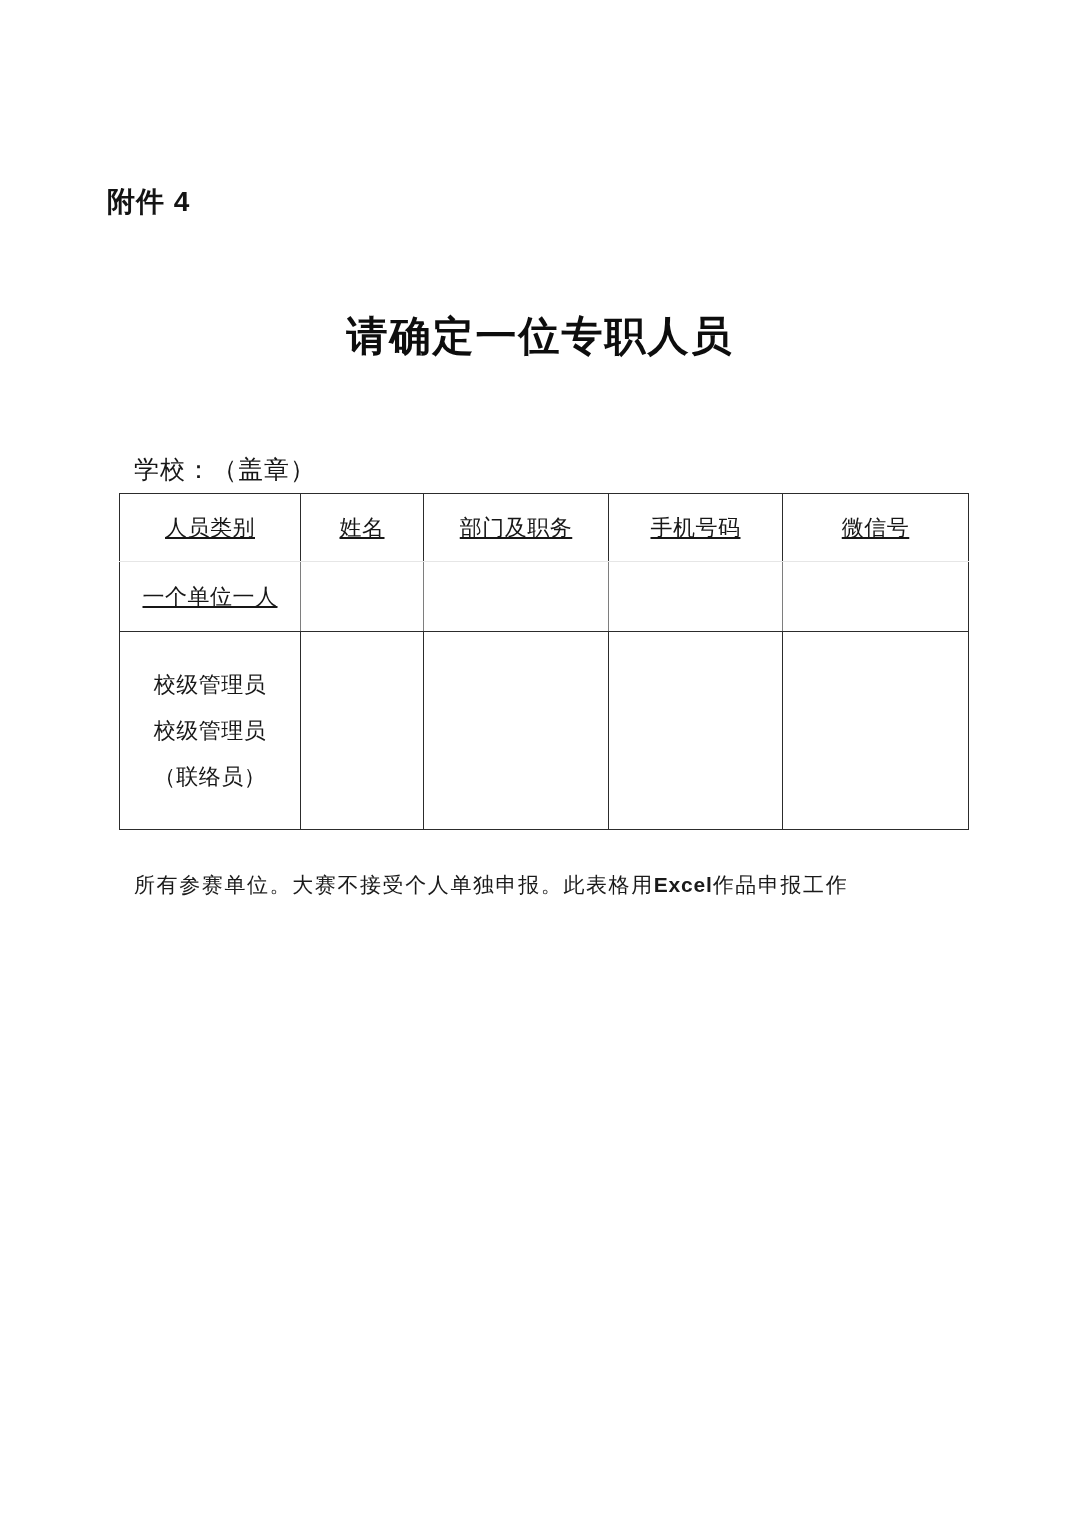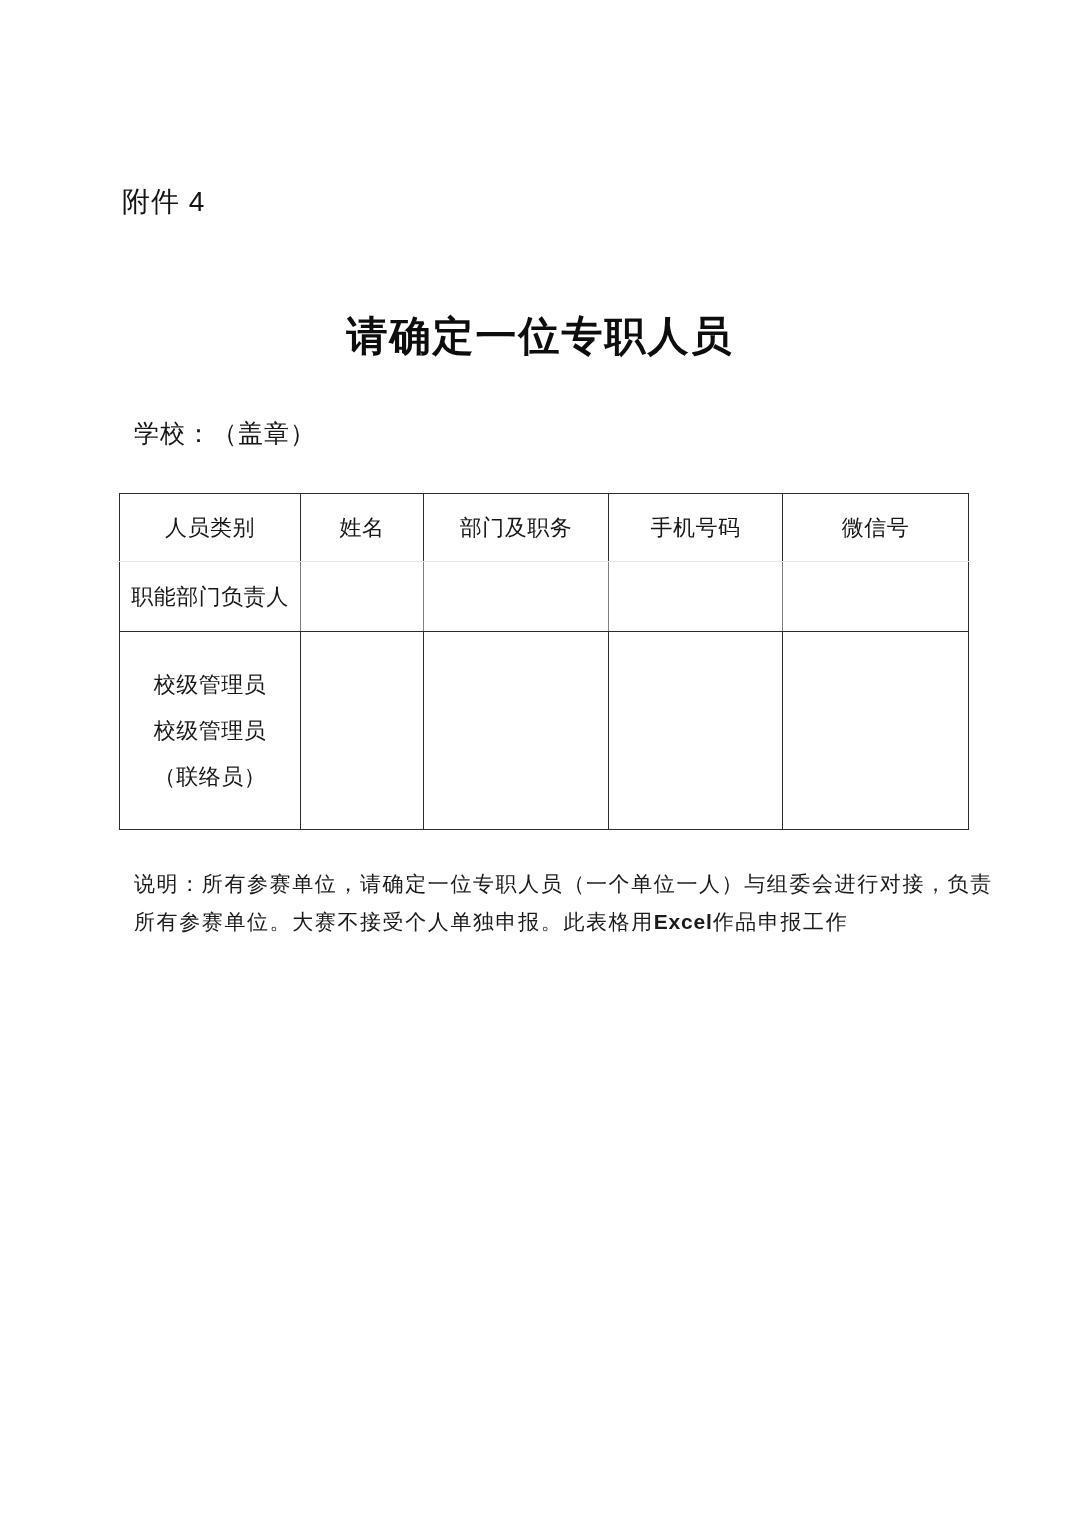--- a/index.html
+++ b/index.html
@@ -19,28 +19,29 @@
 
   .page {
     position: absolute;
     inset: 0;
     background: #ffffff;
   }
 
   
   .attachment-label {
     position: absolute;
-    left: 122px;
+    left: 107px;
     top: 182px;
     font-family: "Liberation Sans", "DejaVu Sans", sans-serif;
     font-size: 28px;
     line-height: 40px;
     letter-spacing: 1px;
     color: #141414;
     white-space: nowrap;
+    font-weight: bold;
   }
 
   
   .doc-title {
     position: absolute;
     left: 0;
     right: 0;
     top: 310px;
     text-align: center;
     font-family: "Liberation Serif", "DejaVu Serif", serif;
@@ -48,21 +49,21 @@
     font-size: 41px;
     line-height: 52px;
     letter-spacing: 2px;
     color: #0d0d0d;
   }
 
   
   .school-line {
     position: absolute;
     left: 134px;
-    top: 416px;
+    top: 452px;
     font-family: "Liberation Serif", "DejaVu Serif", serif;
     font-size: 25px;
     line-height: 36px;
     letter-spacing: 1px;
     color: #161616;
     white-space: nowrap;
     text-align: center;
   }
 
   
@@ -112,21 +113,21 @@
     border-top: 1px solid #2c2c2c;
   }
 
   .cell-multiline {
     display: block;
     line-height: 46px;
     padding: 0 4px;
   }
   .cell-multiline span { display: block; }
 
-  .cell-text { display: block; padding: 0 4px; white-space: nowrap; }
+  .cell-text { display: block; padding: 0 4px; white-space: nowrap; text-decoration: underline; }
 
   
   .note {
     position: absolute;
     left: 134px;
     top: 866px;
     width: 840px;
     font-family: "Liberation Serif", "DejaVu Serif", serif;
     font-size: 21px;
     line-height: 37px;
@@ -180,21 +181,21 @@
         <td>
           <span class="cell-text">手机号码</span>
         </td>
         <td>
           <span class="cell-text">微信号</span>
         </td>
       </tr>
 
       <tr class="row-one">
         <td>
-          <span class="cell-text">职能部门负责人</span>
+          <span class="cell-text">一个单位一人</span>
         </td>
         <td></td>
         <td></td>
         <td></td>
         <td></td>
       </tr>
 
       <tr class="row-two">
         <td>
           <span class="cell-multiline">
@@ -205,17 +206,16 @@
         </td>
         <td></td>
         <td></td>
         <td></td>
         <td></td>
       </tr>
     </tbody>
   </table>
 
   <div class="note">
-    <span class="note-line">说明：所有参赛单位，请确定一位专职人员（一个单位一人）与组委会进行对接，负责</span>
     <span class="note-line"><span>所有参赛单位。大赛不接受个人单独申报。此表格用</span><span class="latin">Excel</span><span>作品申报工作</span></span>
   </div>
 
 </div>
 
 </body></html>

